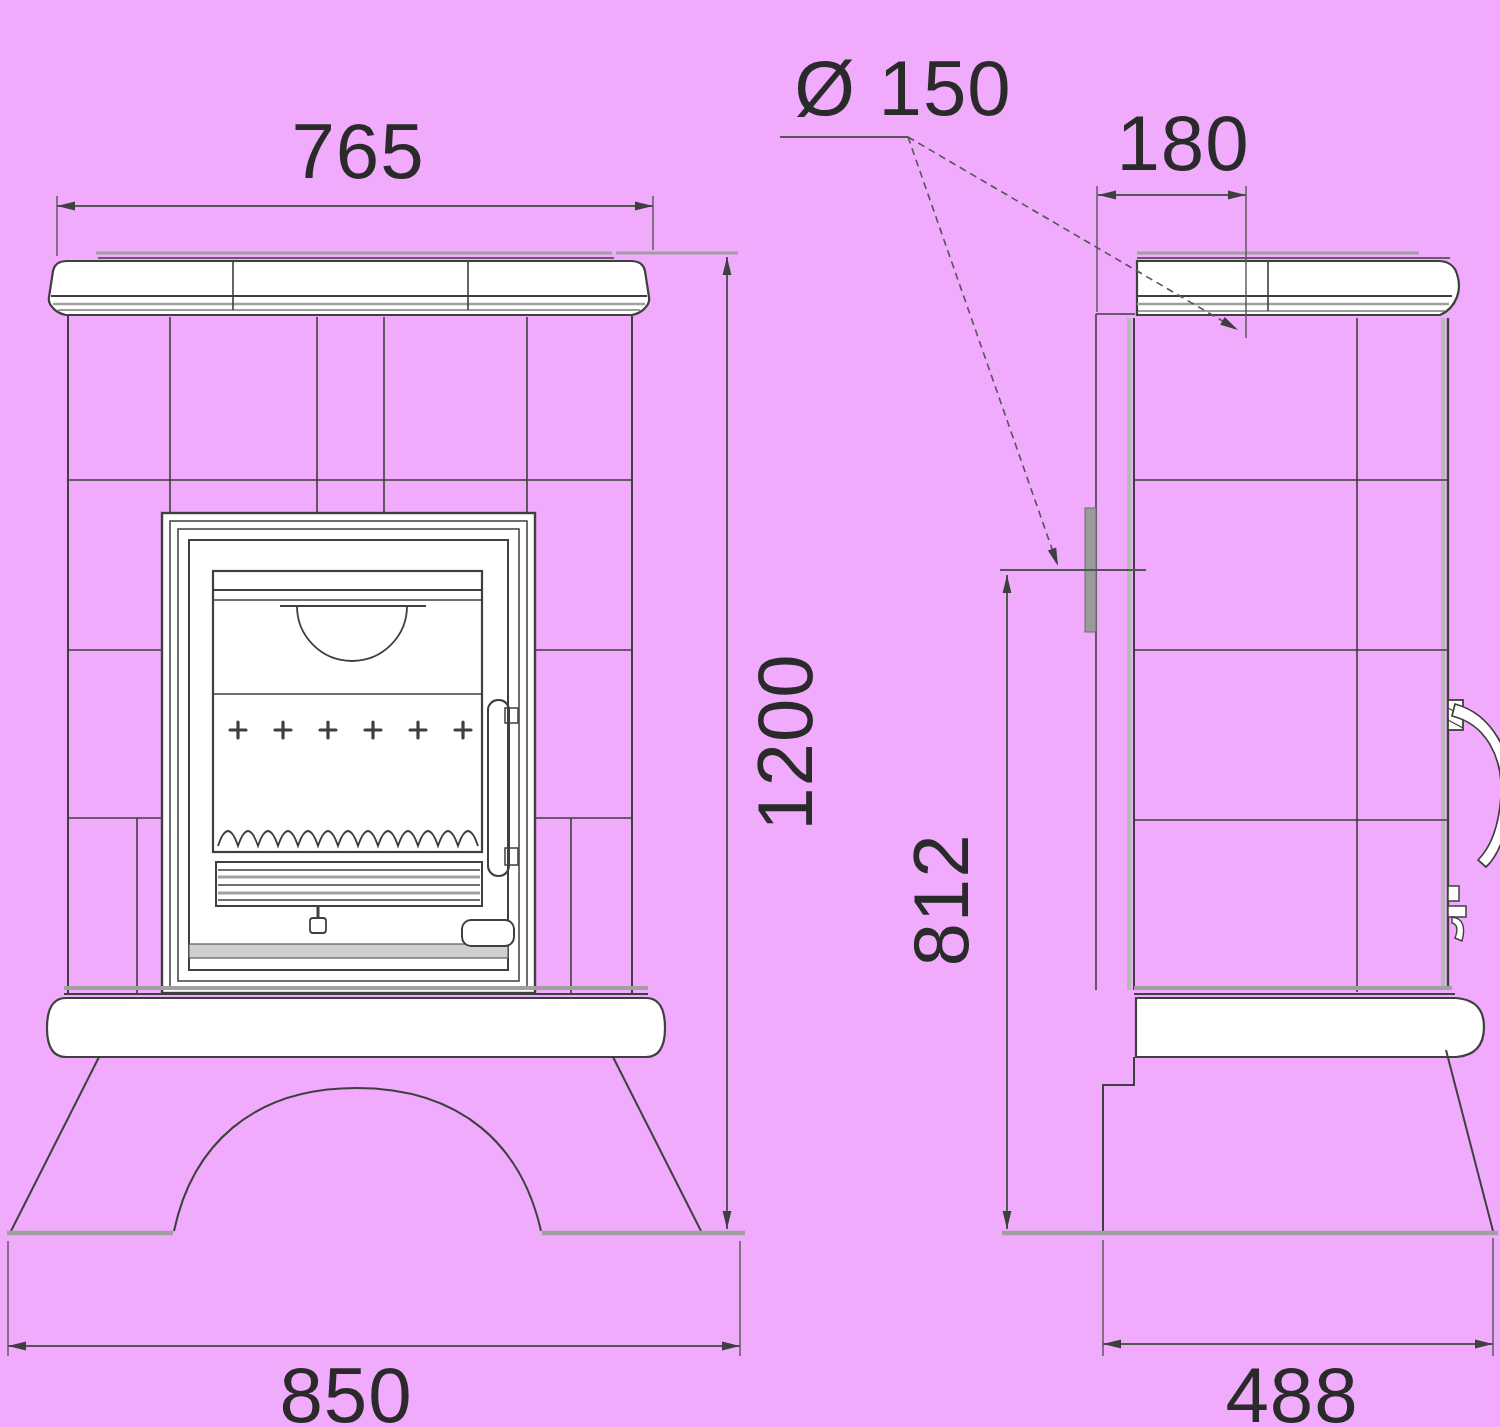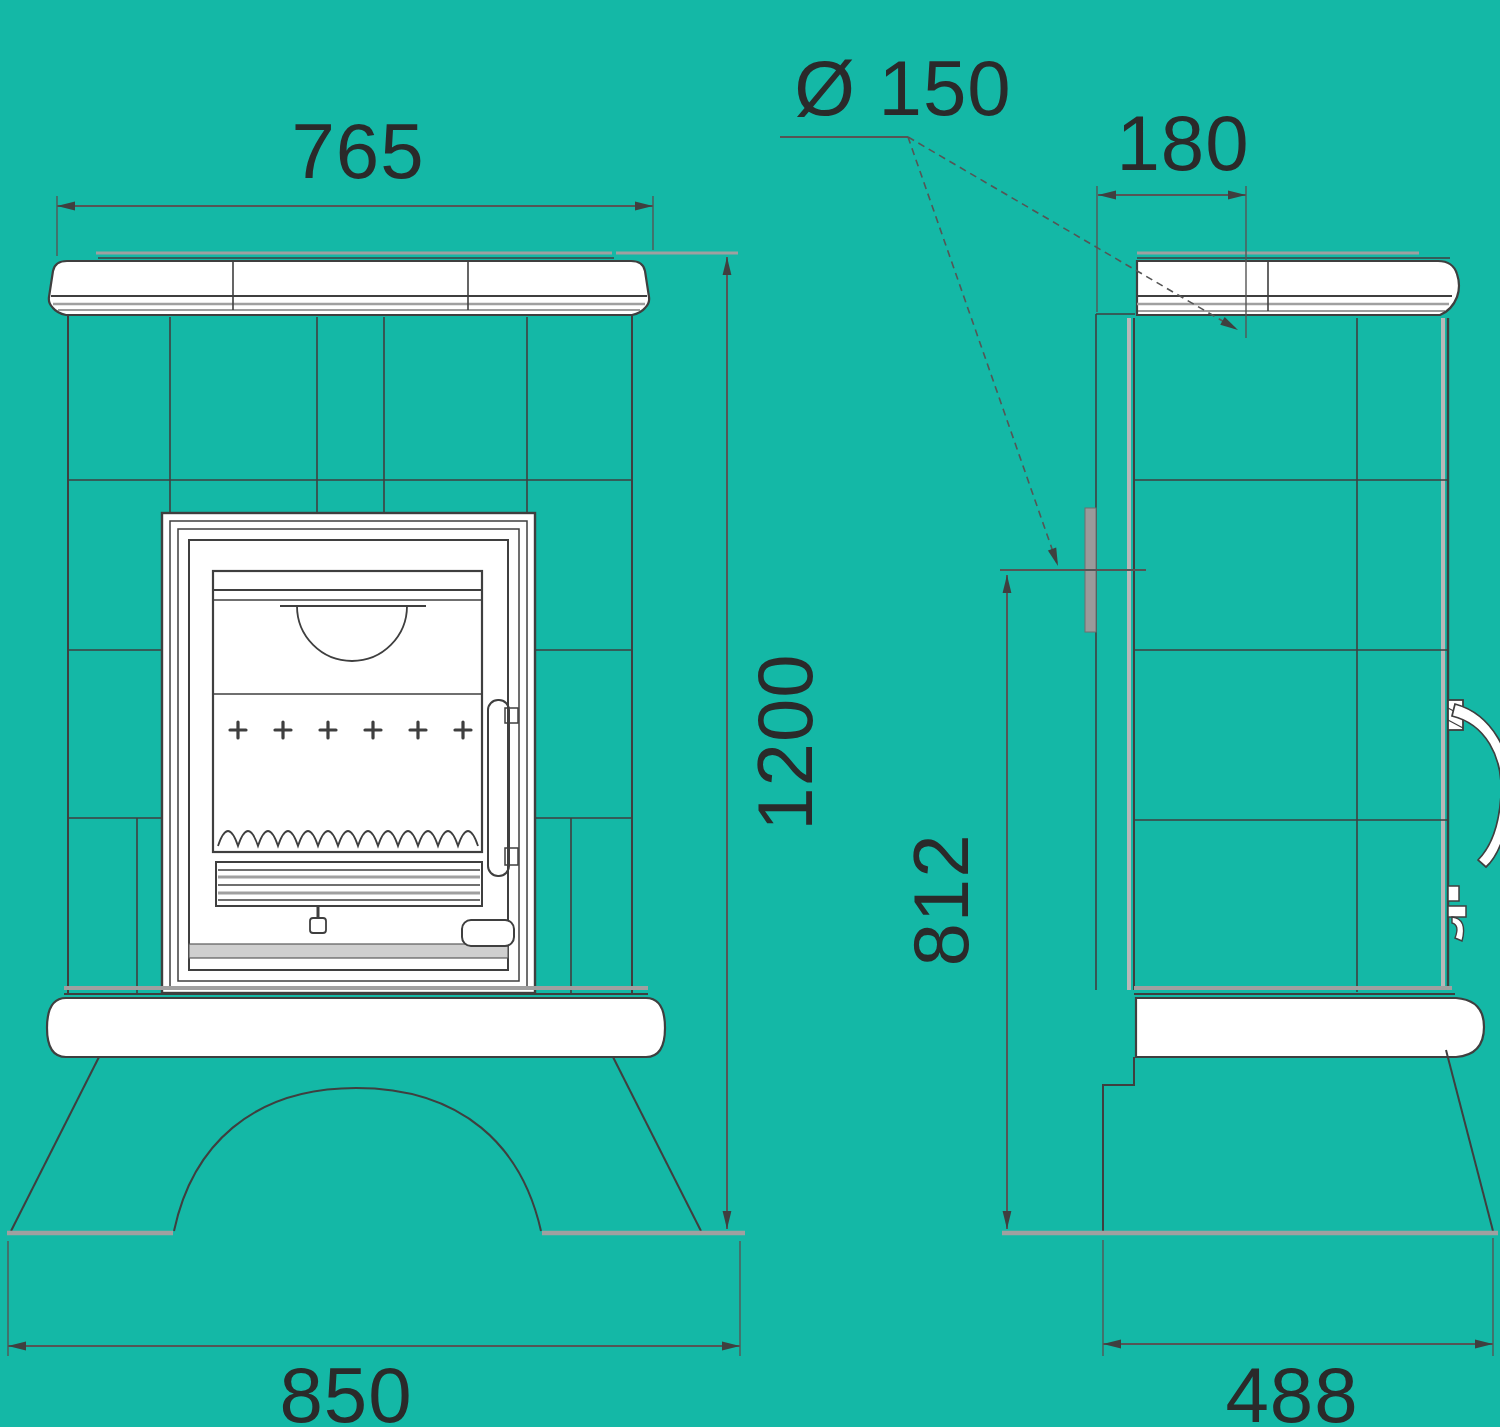--- a/index.html
+++ b/index.html
@@ -1,16 +1,16 @@
 <!DOCTYPE html>
 <html><head>
 <meta charset="utf-8">
 <style>
   html,body{margin:0;padding:0;background:#ffffff;}
-  .stage{position:relative;width:1500px;height:1427px;background:#14b8a6;overflow:hidden;}
+  .stage{position:relative;width:1500px;height:1427px;background:#f0abfc;overflow:hidden;}
   svg{display:block;}
   text.dim{font-family:"Liberation Sans","DejaVu Sans",sans-serif;font-size:78px;fill:#2a2a2a;letter-spacing:1px;}
   .ln-dark{stroke:#3f3f3f;fill:none;}
   .ln-soft{stroke:#a0a0a0;fill:none;}
   .ln-dim{stroke:#555555;fill:none;}
   .fill-white{fill:#ffffff;}
 </style>
 </head>
 <body>
 

